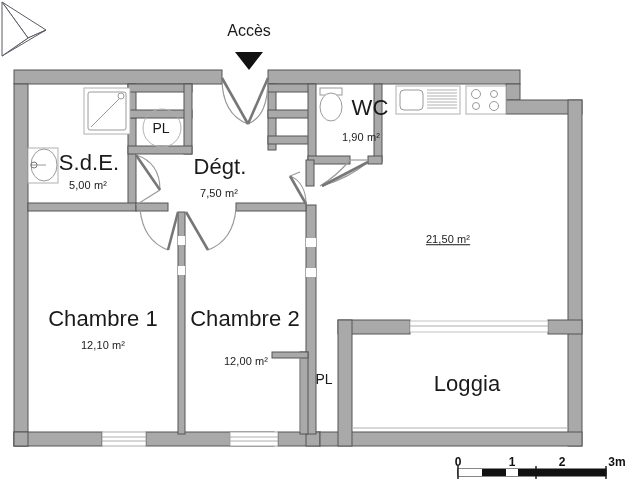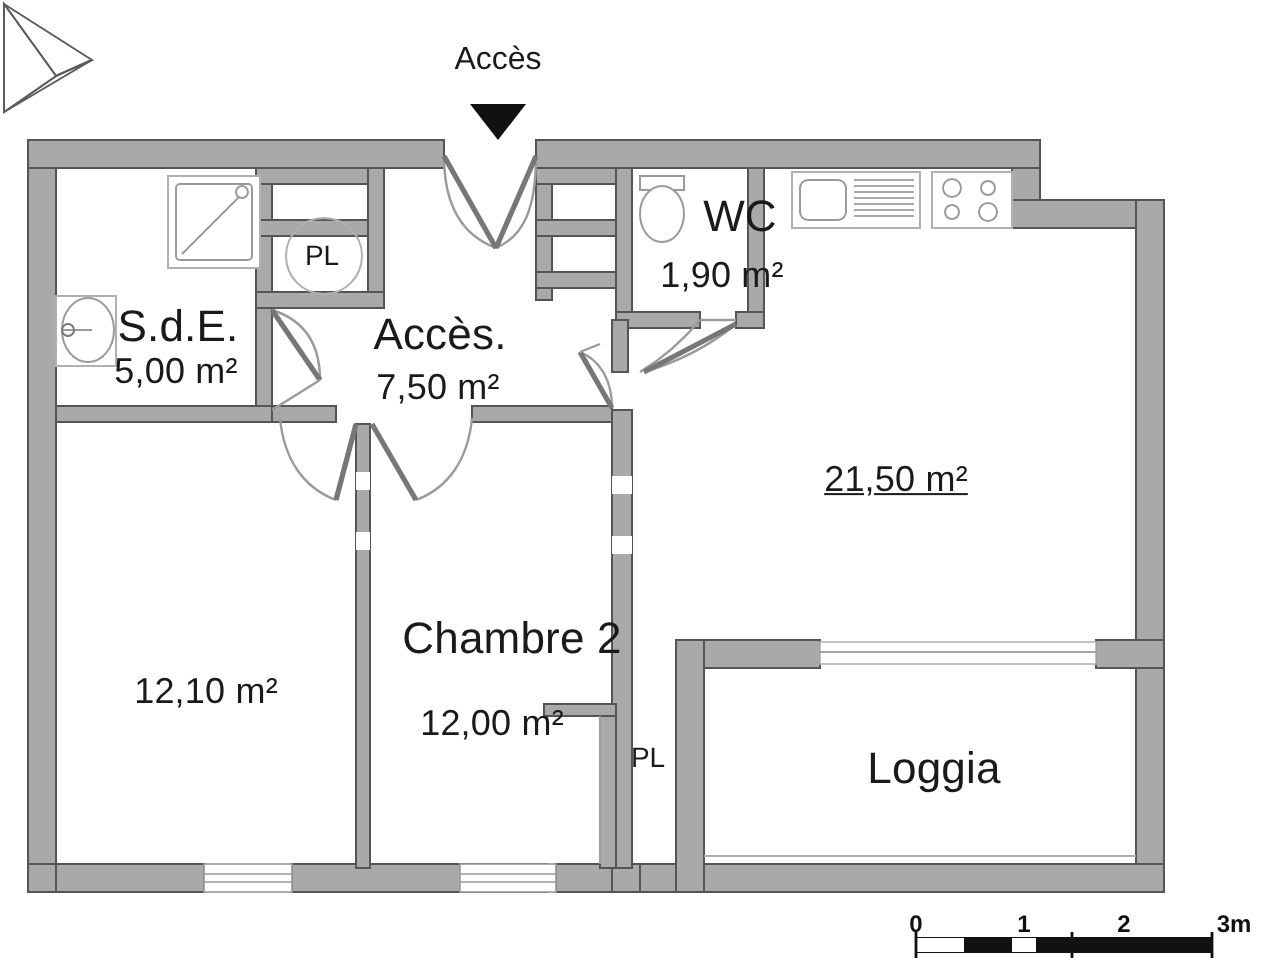--- a/index.html
+++ b/index.html
@@ -33,21 +33,21 @@
     white-space: nowrap;
     text-align: center;
     transform: translate(-50%, -50%);
     line-height: 1.05;
   }
   .room-name {
     font-size: 22px;
     letter-spacing: 0.1px;
   }
   .room-area {
-    font-size: 18px;
+    font-size: 11px;
     letter-spacing: 0.1px;
   }
   .tag-pl {
     font-size: 14px;
   }
   .acces-text {
     font-size: 16px;
   }
   .scale-num {
     position: absolute;
@@ -263,31 +263,32 @@
       <line x1="606" y1="466" x2="606" y2="479" stroke="#111111" stroke-width="1.4"></line>
     </g>
 
   </svg>
 
   <div class="lbl acces-text" style="left:249px; top:31px;">Accès</div>
 
   <div class="lbl room-name" style="left:89px; top:163px;">S.d.E.</div>
   <div class="lbl room-area" style="left:88px; top:186px;">5,00 m²</div>
 
-  <div class="lbl room-name" style="left:220px; top:167px;">Accès.</div>
+  <div class="lbl room-name" style="left:220px; top:167px;">Dégt.</div>
   <div class="lbl room-area" style="left:219px; top:194px;">7,50 m²</div>
 
   <div class="lbl room-name" style="left:370px; top:108px;">WC</div>
   <div class="lbl room-area" style="left:361px; top:138px;">1,90 m²</div>
 
   <div class="lbl room-area" style="left:448px; top:240px;text-decoration:underline;">21,50 m²</div>
 
+  <div class="lbl room-name" style="left:103px; top:319px;">Chambre 1</div>
   <div class="lbl room-area" style="left:103px; top:346px;">12,10 m²</div>
 
-  <div class="lbl room-name" style="left:256px; top:319px;">Chambre 2</div>
+  <div class="lbl room-name" style="left:245px; top:319px;">Chambre 2</div>
   <div class="lbl room-area" style="left:246px; top:346px;margin-top:16px;">12,00 m²</div>
 
   <div class="lbl room-name" style="left:467px; top:384px;">Loggia</div>
 
   <div class="lbl tag-pl" style="left:161px; top:128px;">PL</div>
   <div class="lbl tag-pl" style="left:324px; top:379px;">PL</div>
 
   <div class="scale-num" style="left:458px; top:455px;">0</div>
   <div class="scale-num" style="left:512px; top:455px;">1</div>
   <div class="scale-num" style="left:562px; top:455px;">2</div>

